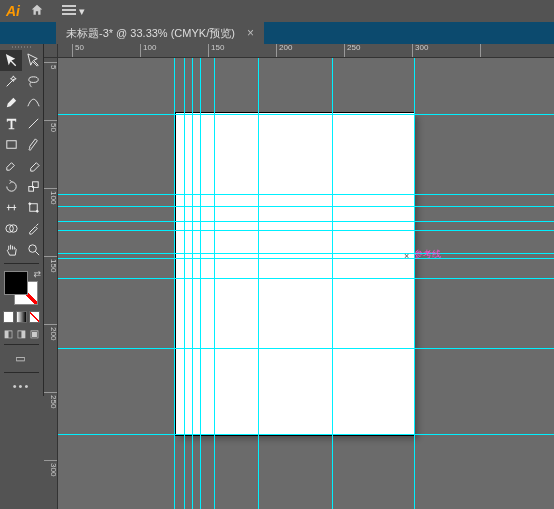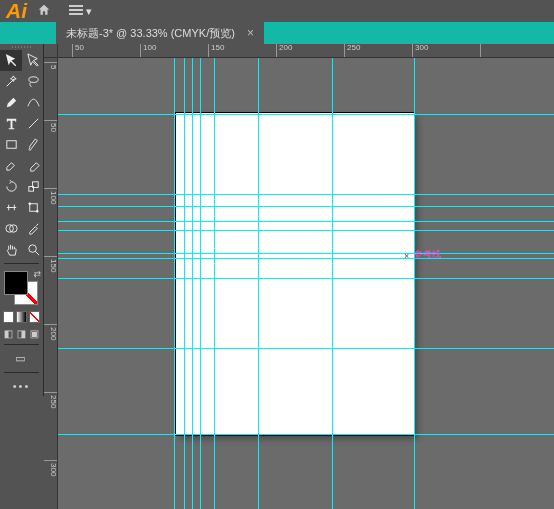--- a/index.html
+++ b/index.html
@@ -1,23 +1,23 @@
 <!DOCTYPE html>
 <html><head>
 <meta charset="utf-8">
 <style>
 *{margin:0;padding:0;box-sizing:border-box;font-family:"Microsoft YaHei",sans-serif;user-select:none}
 body{width:554px;height:509px;background:#535353;overflow:hidden;position:relative}
 .menubar{height:22px;background:#535353;display:flex;align-items:center;padding:0 6px;gap:10px}
-.logo{color:#ff9a00;font-weight:bold;font-size:21px;font-style:italic}
+.logo{color:#ff9a00;font-weight:bold;font-size:14px;font-style:italic}
 .home-icon{color:#ccc;font-size:13px}
 .menu-items{display:flex;gap:4px;margin-left:6px}
 .menu-item{color:#ddd;font-size:11px;padding:2px 4px;cursor:default}
 .essentials{color:#ddd;font-size:11px;margin-left:8px}
-.tabbar{height:22px;background:#14b8a6;display:flex;align-items:flex-start;padding-left:56px}
+.tabbar{height:22px;background:#0c4a6e;display:flex;align-items:flex-start;padding-left:56px}
 .tab{background:#535353;height:22px;display:flex;align-items:center;padding:0 10px;color:#ddd;font-size:11px;gap:12px}
 .tab-close{color:#bbb;font-size:12px;cursor:default}
 .toolpanel{position:absolute;left:0;top:44px;width:44px;background:#535353;border-right:1px solid #2a2a2a}
 .tool-drag{height:6px;background:#535353;display:flex;align-items:center;justify-content:center}
 .tool-drag::before{content:"";width:20px;height:2px;background:repeating-linear-gradient(90deg,#777 0 1px,transparent 1px 3px)}
 .tool-grid{display:grid;grid-template-columns:22px 22px}
 .tool{width:22px;height:21px;display:flex;align-items:center;justify-content:center;cursor:default}
 .tool svg{width:15px;height:15px}
 .tool.sel{background:#333}
 .color-sect{padding:4px 3px;position:relative;height:42px}

